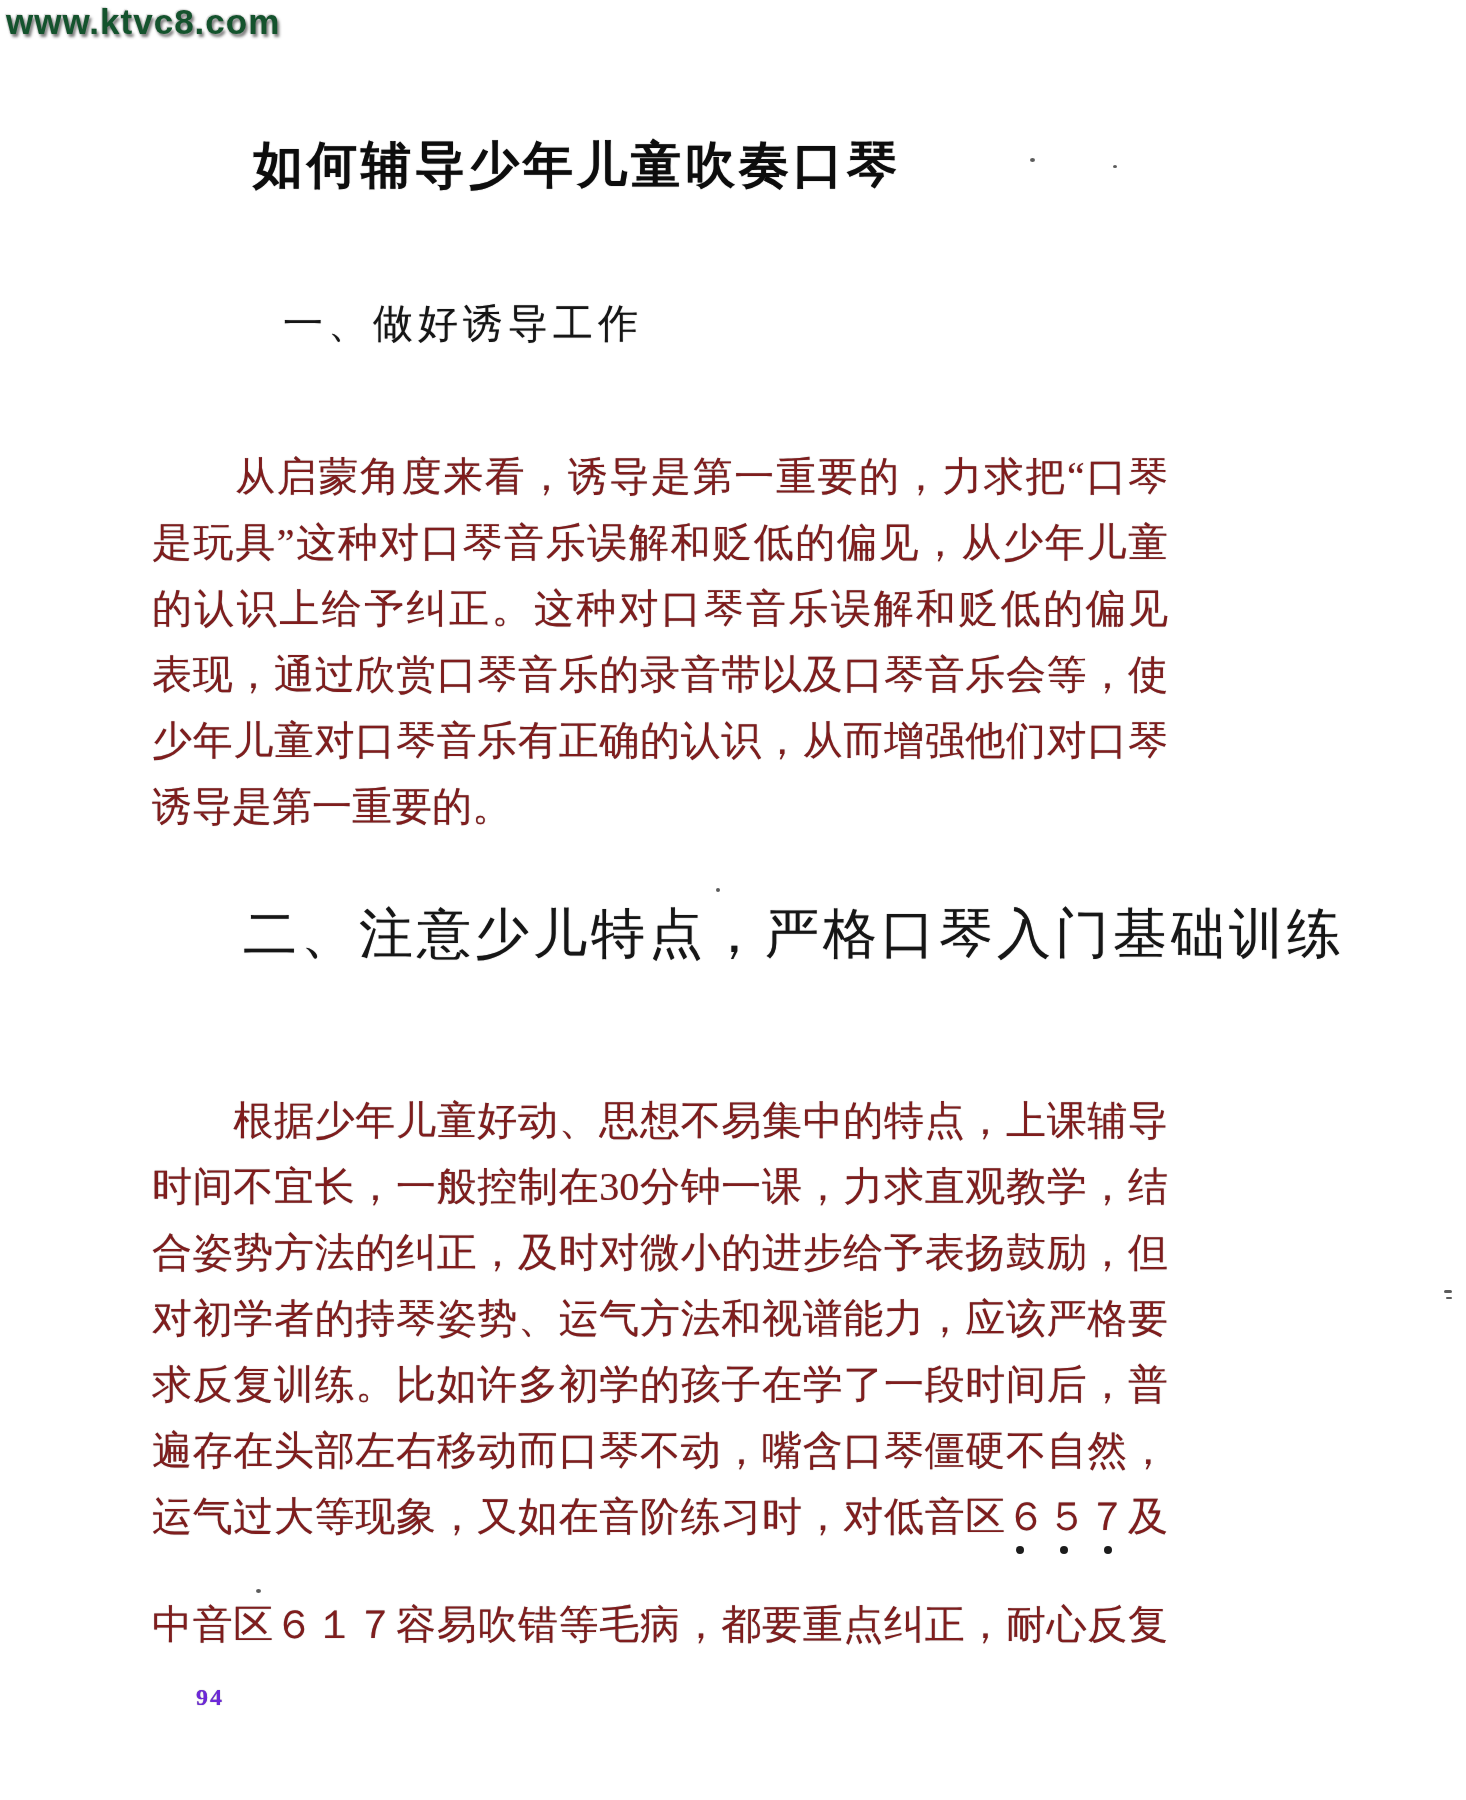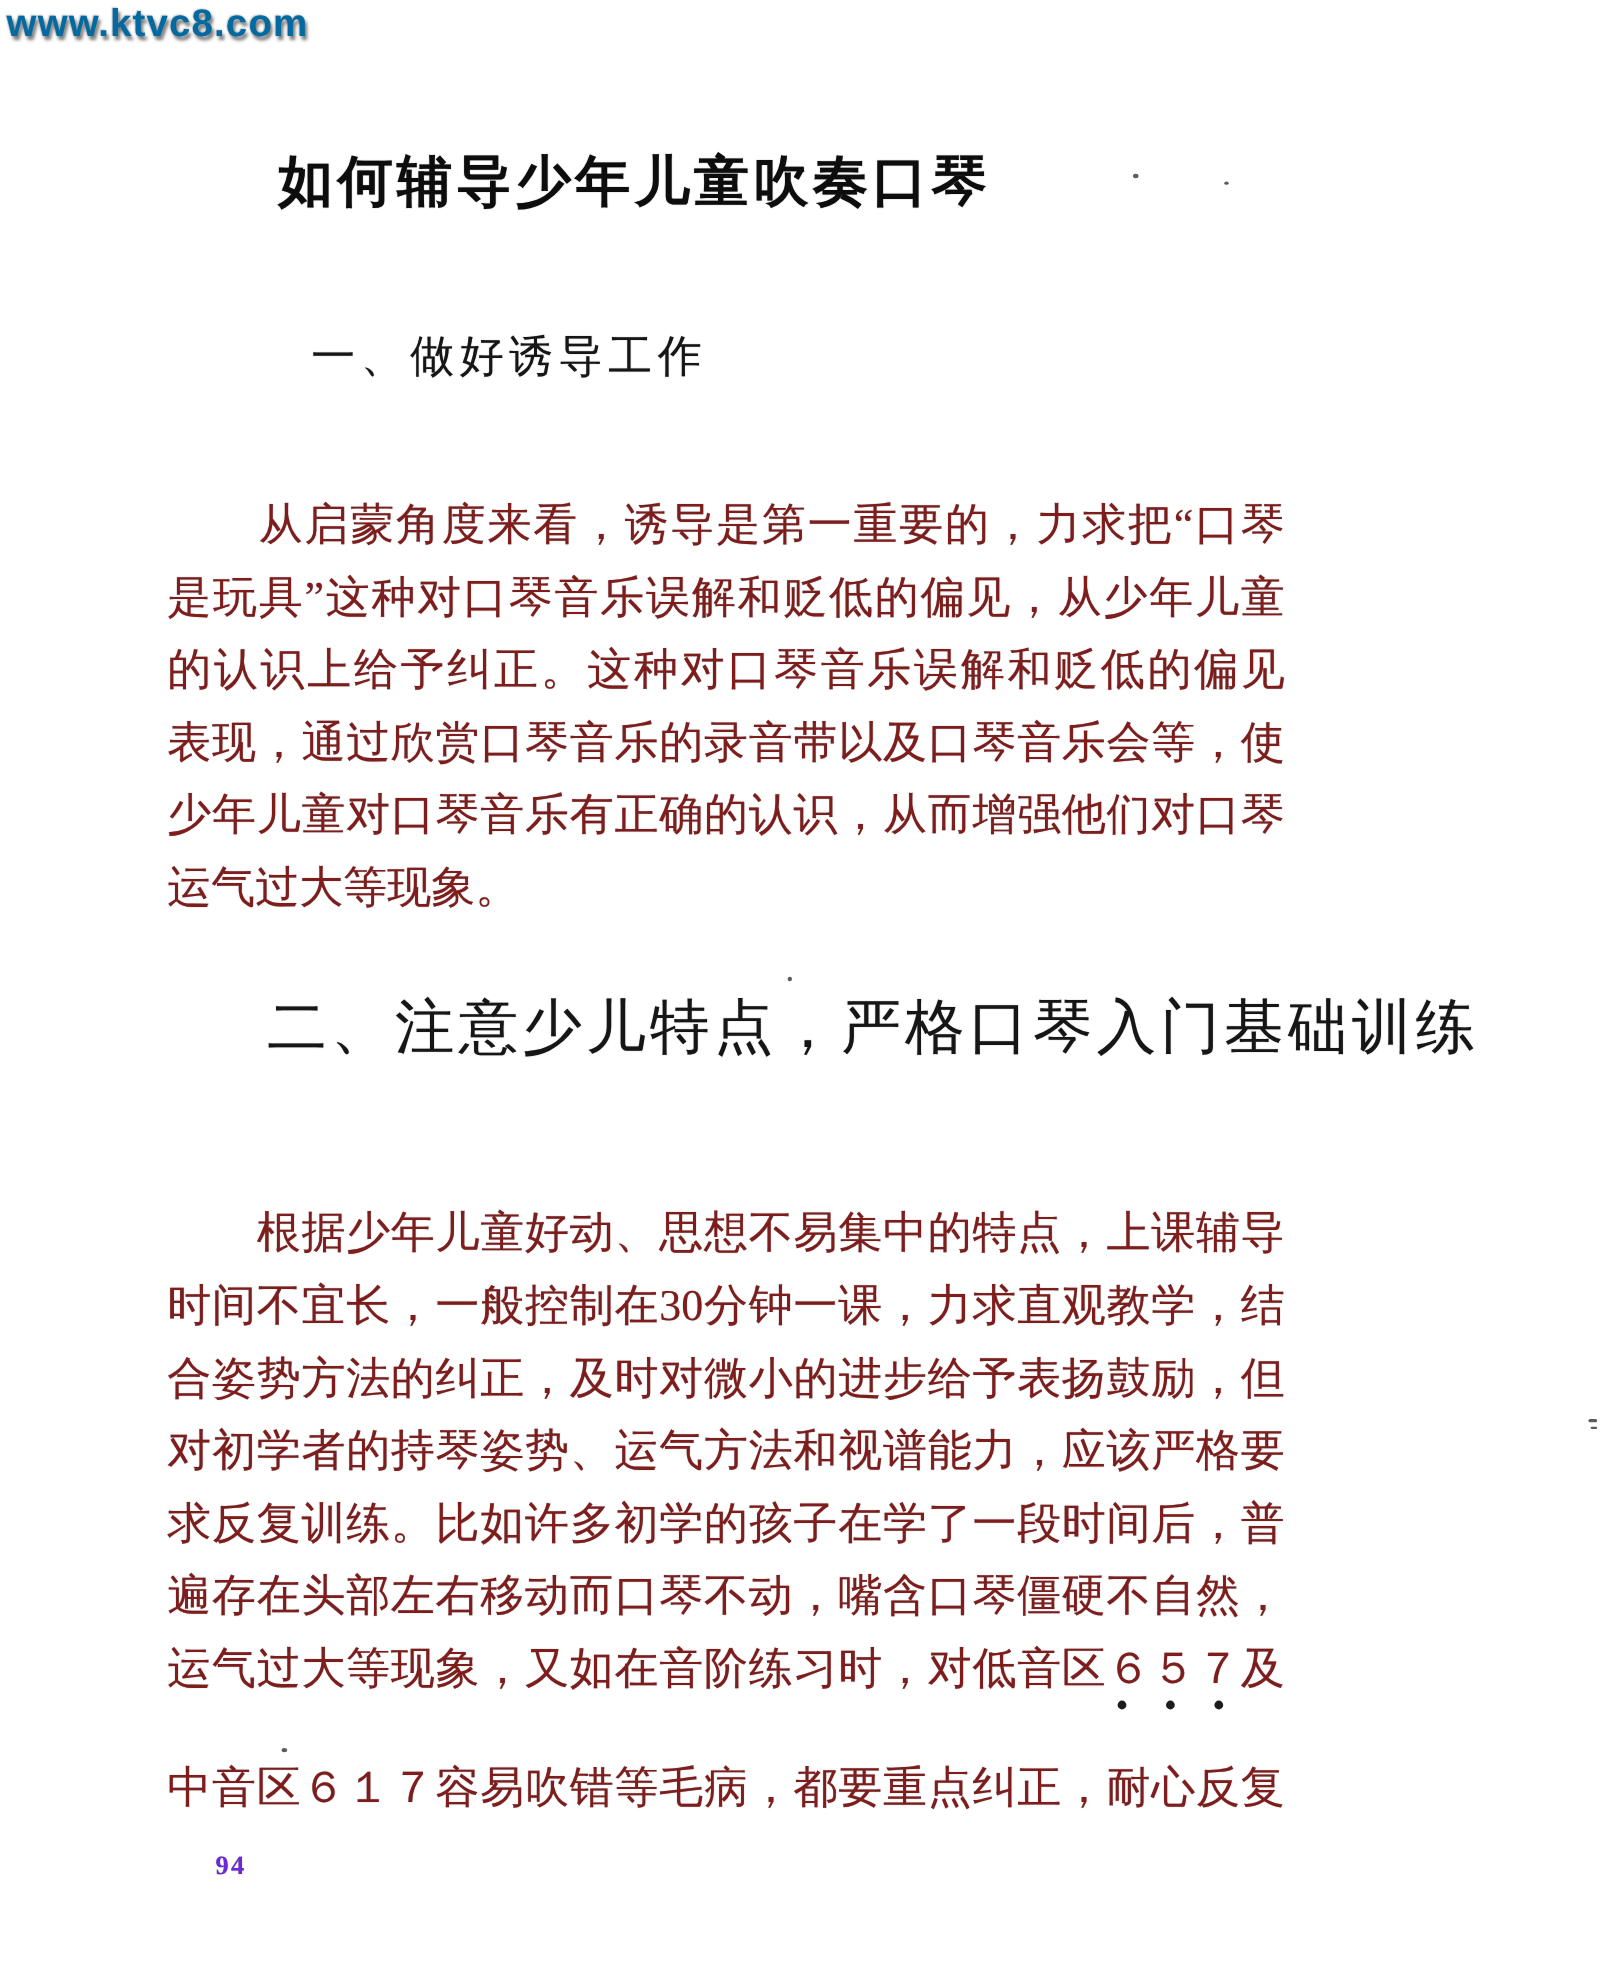--- a/index.html
+++ b/index.html
@@ -10,21 +10,21 @@
     color:#111;
   }
   .sheet{
     position:relative;width:1466px;height:1800px;overflow:hidden;background:#fff;
   }
   
   .watermark{
     position:absolute;top:2px;left:6px;
     font-family:"Liberation Sans", sans-serif;
     font-weight:bold;font-size:35px;letter-spacing:1px;
-    color:#0369a1;
+    color:#14532d;
     text-shadow:2px 3px 3px rgba(110,110,110,.9),
                 -1px -1px 1px rgba(190,190,190,.55),
                 0 0 2px rgba(150,150,150,.45);
     user-select:none;
   }
   .doc-title{
     position:absolute;top:132px;left:253px;margin:0;
     font-size:50px;font-weight:bold;letter-spacing:4px;
     white-space:nowrap;color:#0d0d0d;
     text-shadow:0 0 1px rgba(0,0,0,.6);
@@ -81,21 +81,21 @@
   <h1 class="doc-title">如何辅导少年儿童吹奏口琴</h1>
 
   <h2 class="sec-heading sec1-heading">一、做好诱导工作</h2>
 
   <div class="para para1">
       <div class="line">　　从启蒙角度来看，诱导是第一重要的，力求把“口琴</div>
       <div class="line">是玩具”这种对口琴音乐误解和贬低的偏见，从少年儿童</div>
       <div class="line">的认识上给予纠正。这种对口琴音乐误解和贬低的偏见</div>
       <div class="line">表现，通过欣赏口琴音乐的录音带以及口琴音乐会等，使</div>
       <div class="line">少年儿童对口琴音乐有正确的认识，从而增强他们对口琴</div>
-      <div class="line">运气过大等现象。</div>
+      <div class="line">诱导是第一重要的。</div>
     </div>
 
   <h2 class="sec-heading sec2-heading">二、注意少儿特点，严格口琴入门基础训练</h2>
 
   <div class="para para2a">
       <div class="line">　　根据少年儿童好动、思想不易集中的特点，上课辅导</div>
       <div class="line">时间不宜长，一般控制在30分钟一课，力求直观教学，结</div>
       <div class="line">合姿势方法的纠正，及时对微小的进步给予表扬鼓励，但</div>
       <div class="line">对初学者的持琴姿势、运气方法和视谱能力，应该严格要</div>
       <div class="line">求反复训练。比如许多初学的孩子在学了一段时间后，普</div>

